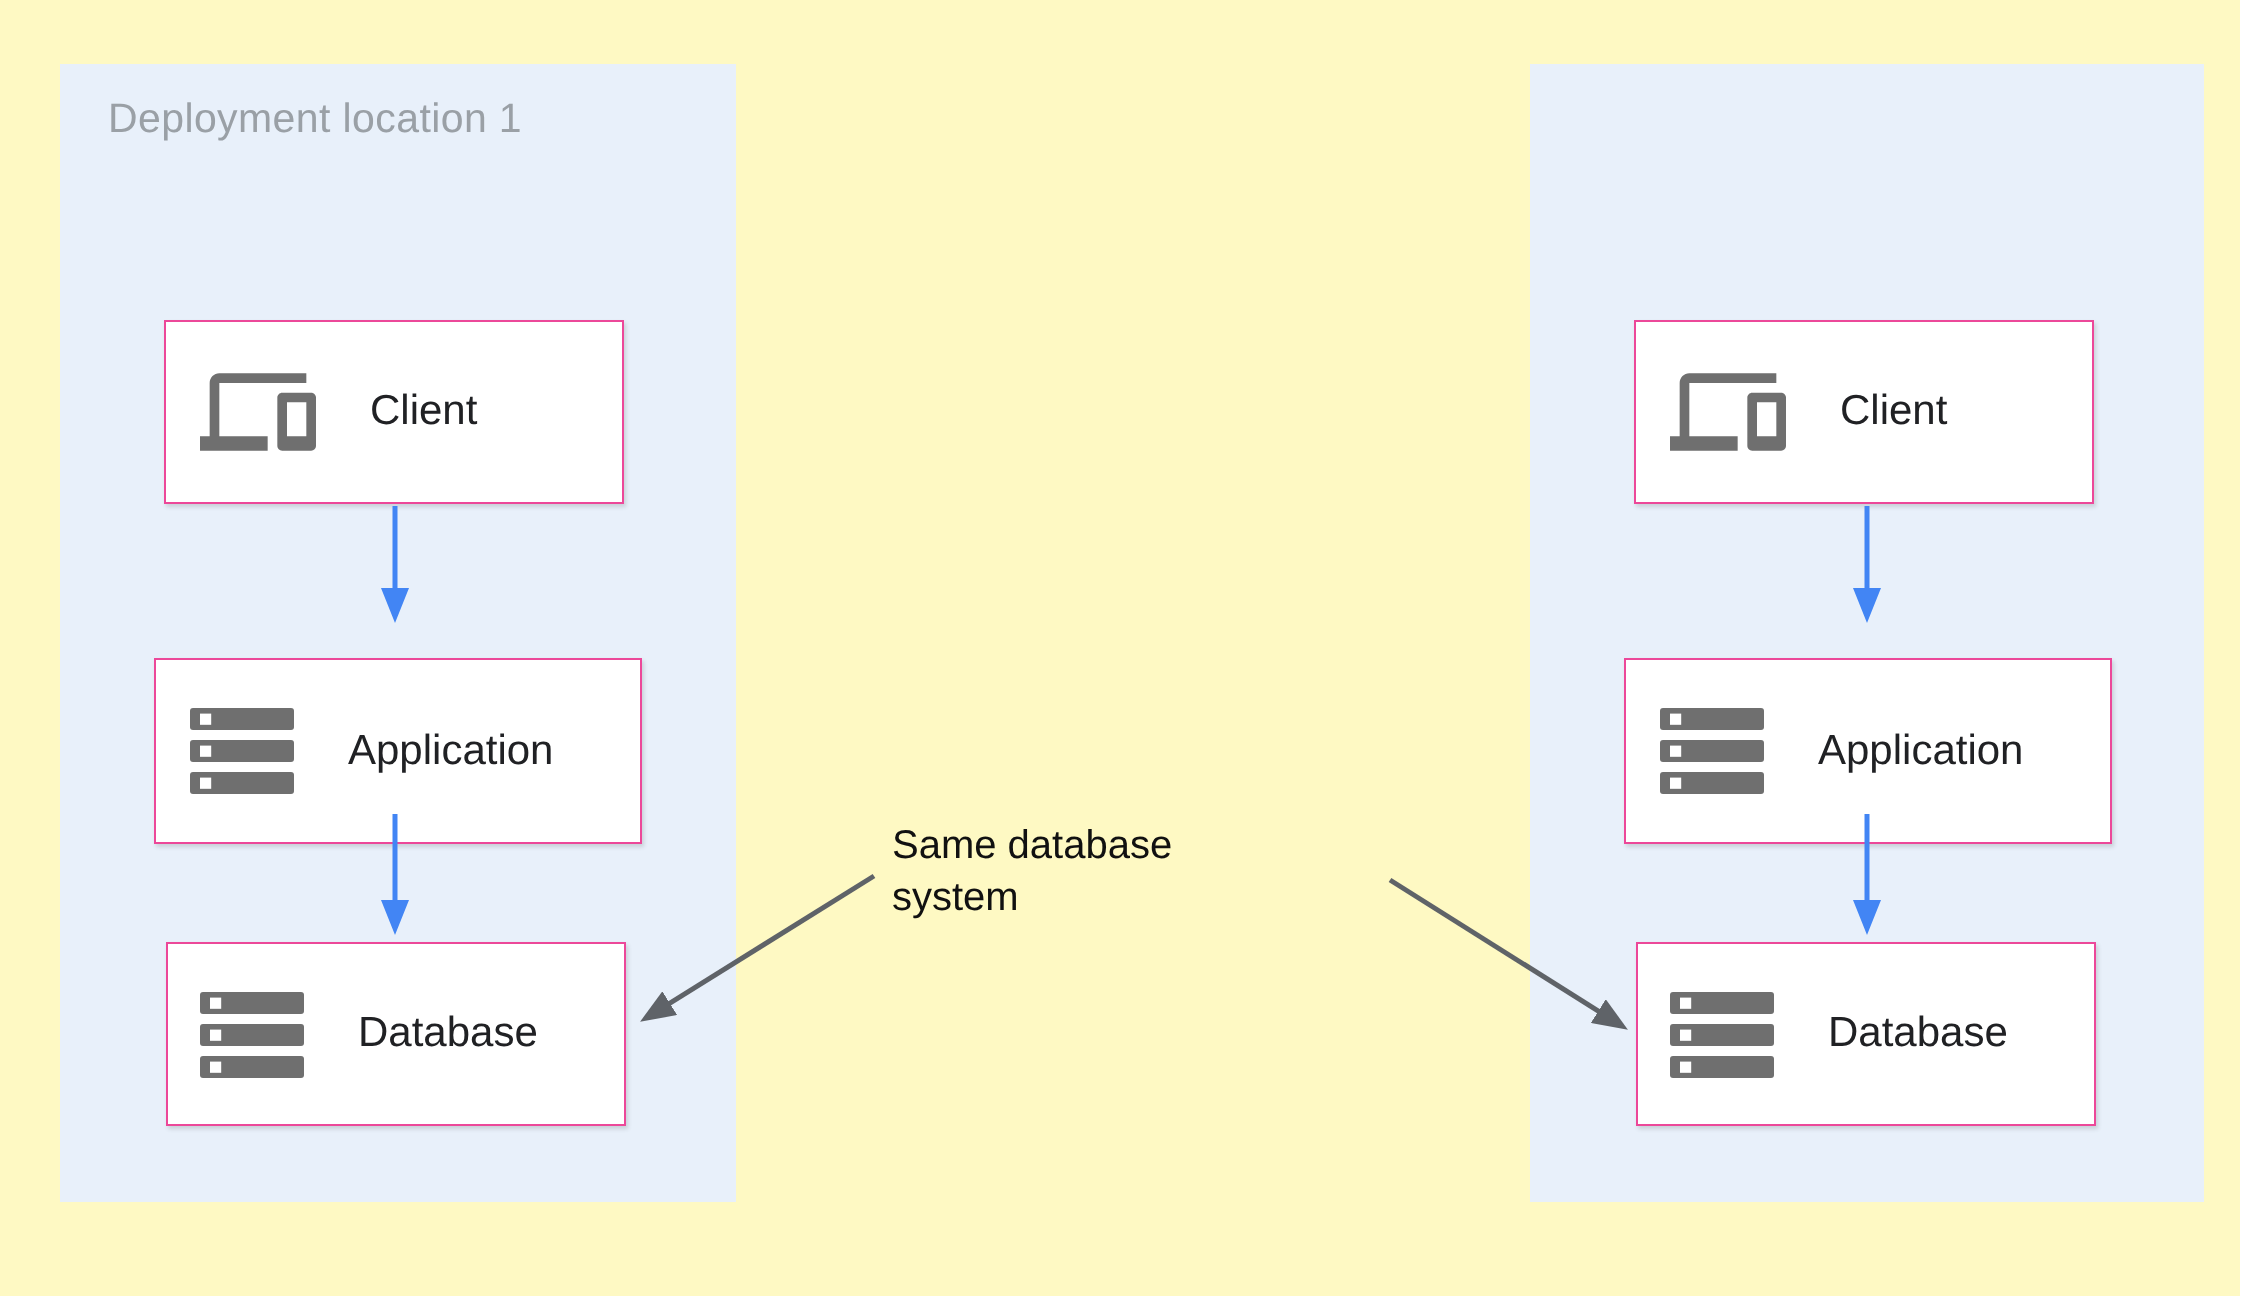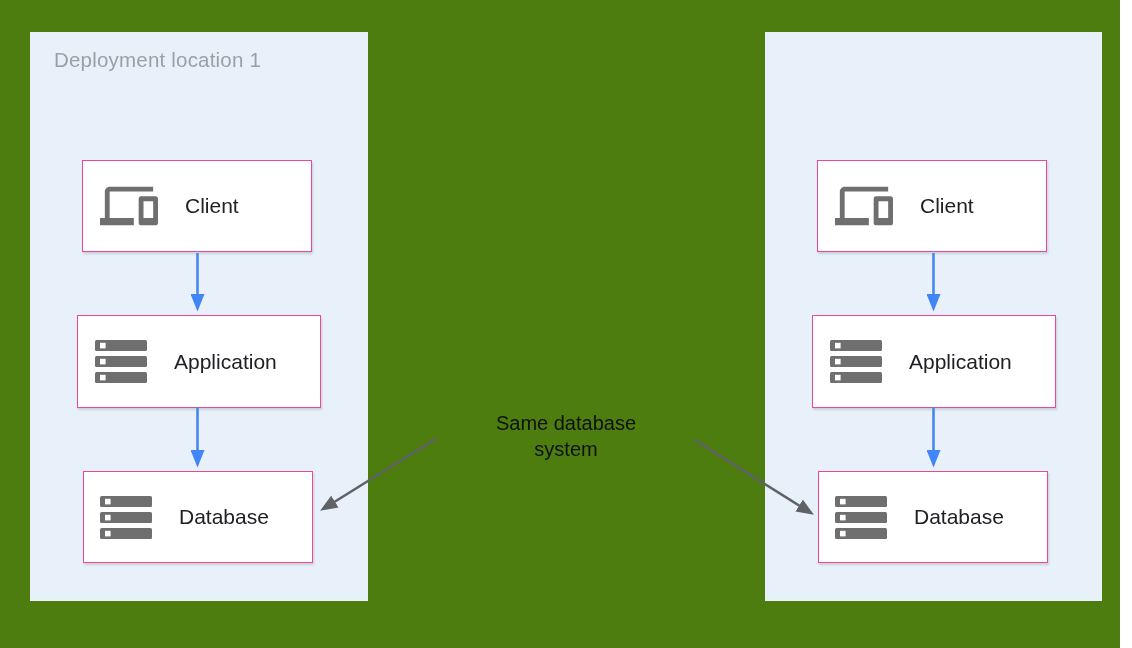--- a/index.html
+++ b/index.html
@@ -1,20 +1,20 @@
 <!DOCTYPE html>
 <html><head>
 <meta charset="utf-8">
 <style>
   html, body { margin: 0; padding: 0; background: #ffffff; }
   .stage {
     position: relative;
     width: 1120px;
     height: 648px;
-    background: #4d7c0f;
+    background: #fef9c3;
     font-family: "Liberation Sans", sans-serif;
     overflow: hidden;
   }
   .panel {
     position: absolute;
     top: 32px;
     width: 338px;
     height: 569px;
     background: #e8f0fa;
   }
@@ -34,34 +34,33 @@
     background: #ffffff;
     border: 1px solid #ec4899;
     box-shadow: 1px 1.5px 2px rgba(60,64,67,0.18);
     display: flex;
     align-items: center;
     padding-left: 17px;
     gap: 27px;
     box-sizing: border-box;
   }
   .node-client   { left: 52px; top: 128px; width: 230px; height: 92px; }
-  .node-app      { left: 47px; top: 283px; width: 244px; height: 93px; }
+  .node-app      { left: 47px; top: 297px; width: 244px; height: 93px; }
   .node-db       { left: 53px; top: 439px; width: 230px; height: 92px; padding-left: 16px; }
   .node-label {
     font-size: 21px;
     color: #202124;
     white-space: nowrap;
   }
   .icon { flex: 0 0 auto; display: block; }
   .annotation {
     position: absolute;
-    left: 462px;
+    left: 446px;
     top: 410px;
     width: 208px;
-    text-align: center;
     font-size: 20px;
     line-height: 26px;
     color: #111111;
   }
   .arrows-layer {
     position: absolute;
     left: 0; top: 0;
     width: 1132px; height: 648px;
     pointer-events: none;
   }

